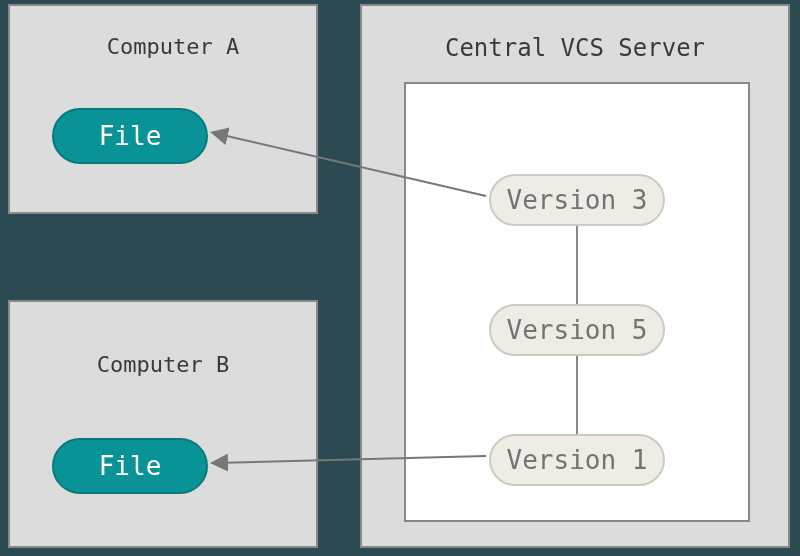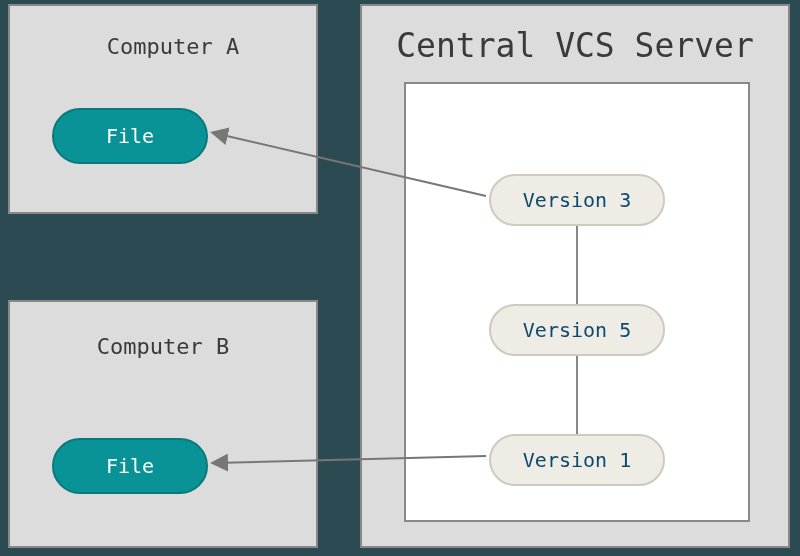--- a/index.html
+++ b/index.html
@@ -26,38 +26,38 @@
     color: #3a3a3a;
   }
   .pill {
     position: absolute;
     border-radius: 999px;
     text-align: right;
     box-sizing: border-box;
     display: flex;
     align-items: center;
     justify-content: center;
-    font-size: 20px;
+    font-size: 26px;
   }
   .pill.file {
     background: #0a9396;
     color: #ffffff;
     border: 2px solid #087a7c;
     width: 156px;
     height: 56px;
   }
   .inner-box {
     position: absolute;
     background: #ffffff;
     border: 2px solid #888;
     box-sizing: border-box;
   }
   .pill.version {
     background: #eeece4;
-    color: #0c4a6e;
+    color: #737373;
     border: 2px solid #cfcabf;
     width: 176px;
     height: 52px;
     left: 50%;
     transform: translateX(-50%);
   }
   .vline {
     position: absolute;
     width: 0;
     border-left: 2px solid #888;
@@ -78,28 +78,28 @@
 <div class="stage">
 
   <div class="box" style="left:8px; top:4px; width:310px; height:210px;padding-left:20px;">
     <div class="box-title" style="margin-top:28px;">Computer A</div>
     <div class="pill file" style="left:42px; top:102px;">
       <span>File</span>
     </div>
   </div>
 
   <div class="box" style="left:8px; top:300px; width:310px; height:248px;">
-    <div class="box-title" style="margin-top:32px;">Computer B</div>
+    <div class="box-title" style="margin-top:50px;">Computer B</div>
     <div class="pill file" style="left:42px; top:136px;">
       <span>File</span>
     </div>
   </div>
 
   <div class="box" style="left:360px; top:4px; width:430px; height:544px;">
-    <div class="box-title" style="margin-top:20px; font-size:33px;">Central VCS Server</div>
+    <div class="box-title" style="margin-top:28px; font-size:24px;">Central VCS Server</div>
 
     <div class="inner-box" style="left:42px; top:76px; width:346px; height:440px;">
 
       <div class="pill version" style="top:90px;">
         <span>Version 3</span>
       </div>
       <div class="vline" style="top:142px; height:78px;"></div>
 
       <div class="pill version" style="top:220px;">
         <span>Version 5</span>

